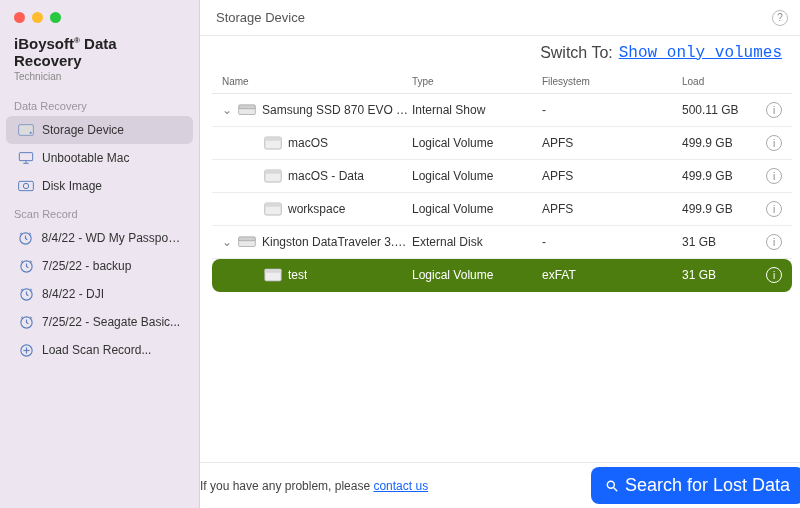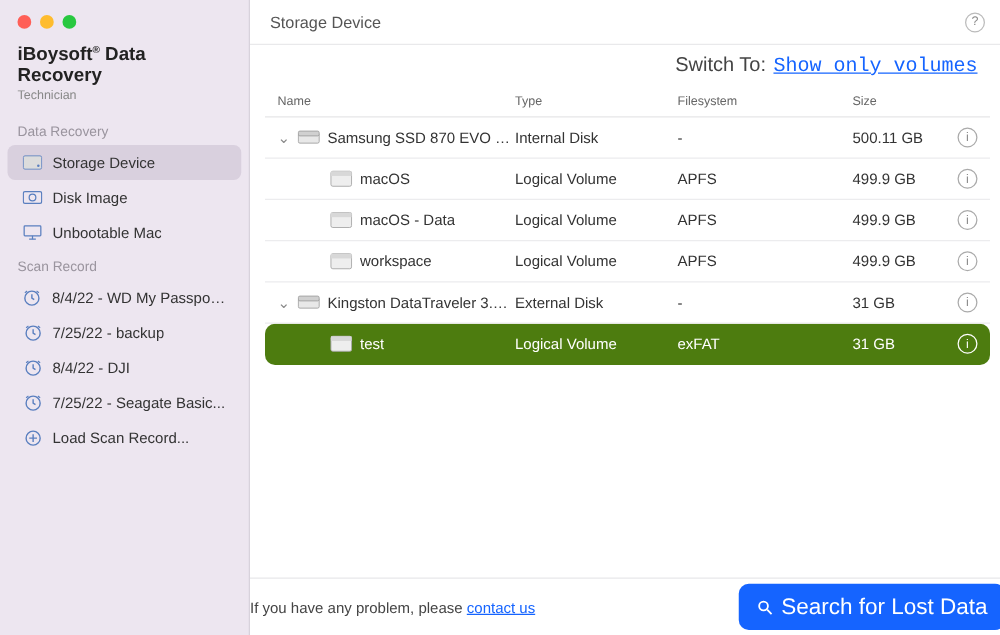--- a/index.html
+++ b/index.html
@@ -61,35 +61,35 @@
             <svg width="16" height="12" viewBox="0 0 24 18">
               <rect x="1" y="1" width="22" height="16" rx="2" fill="#dcdcdc" stroke="#5a7fbf"></rect>
               <circle cx="19" cy="13" r="1.5" fill="#5a7fbf"></circle>
             </svg>
           </span>
           <span class="sb-text">Storage Device</span>
         </div>
         <div class="sb-item">
           <span class="sb-ic">
             <svg width="16" height="14" viewBox="0 0 24 20">
-              <rect x="1" y="3" width="22" height="14" rx="2" fill="none" stroke="#5a7fbf" stroke-width="1.5"></rect>
-              <circle cx="12" cy="10" r="4" fill="none" stroke="#5a7fbf" stroke-width="1.5"></circle>
-            </svg>
-          </span>
-          <span class="sb-text">Disk Image</span>
-        </div>
-        <div class="sb-item">
-          <span class="sb-ic">
-            <svg width="16" height="14" viewBox="0 0 24 20">
               <rect x="2" y="2" width="20" height="12" rx="1" fill="none" stroke="#5a7fbf" stroke-width="1.5"></rect>
               <line x1="8" y1="18" x2="16" y2="18" stroke="#5a7fbf" stroke-width="1.5"></line>
               <line x1="12" y1="14" x2="12" y2="18" stroke="#5a7fbf" stroke-width="1.5"></line>
             </svg>
           </span>
           <span class="sb-text">Unbootable Mac</span>
+        </div>
+        <div class="sb-item">
+          <span class="sb-ic">
+            <svg width="16" height="14" viewBox="0 0 24 20">
+              <rect x="1" y="3" width="22" height="14" rx="2" fill="none" stroke="#5a7fbf" stroke-width="1.5"></rect>
+              <circle cx="12" cy="10" r="4" fill="none" stroke="#5a7fbf" stroke-width="1.5"></circle>
+            </svg>
+          </span>
+          <span class="sb-text">Disk Image</span>
         </div>
       </div>
 
     <div class="section-label">Scan Record</div>
     <div id="sb-sr">
         <div class="sb-item">
           <span class="sb-ic">
             <svg width="15" height="15" viewBox="0 0 24 24">
               <circle cx="12" cy="12" r="9" fill="none" stroke="#5a7fbf" stroke-width="1.8"></circle>
               <path d="M12 7v5l3 2" stroke="#5a7fbf" stroke-width="1.8" fill="none"></path>
@@ -149,36 +149,36 @@
     </div>
     <div class="switch">
       <span>Switch To:</span>
       <a>Show only volumes</a>
     </div>
     <div class="table-wrap">
       <div class="thead">
         <span>Name</span>
         <span>Type</span>
         <span>Filesystem</span>
-        <span>Size</span>
+        <span>Load</span>
         <span></span>
       </div>
       <div id="tbody">
           <div class="trow">
             <span class="name-cell" style="padding-left:0px">
               <span class="chev">⌄</span>
               <span class="disk-ic">
                 <svg width="20" height="14" viewBox="0 0 28 18">
                   <rect x="1" y="4" width="26" height="12" rx="2" fill="#e8e8e8" stroke="#999"></rect>
                   <rect x="1" y="1" width="26" height="6" rx="2" fill="#d0d0d0" stroke="#999"></rect>
                 </svg>
               </span>
               <span class="name-text">Samsung SSD 870 EVO 500GB...</span>
             </span>
-            <span>Internal Disk</span>
+            <span>Internal Show</span>
             <span>-</span>
             <span>500.11 GB</span>
             <span class="info-cell">
               <span class="info-ic">i</span>
             </span>
           </div>
           <div class="trow">
             <span class="name-cell" style="padding-left:26px">
               <span class="chev"></span>
               <span class="disk-ic">

